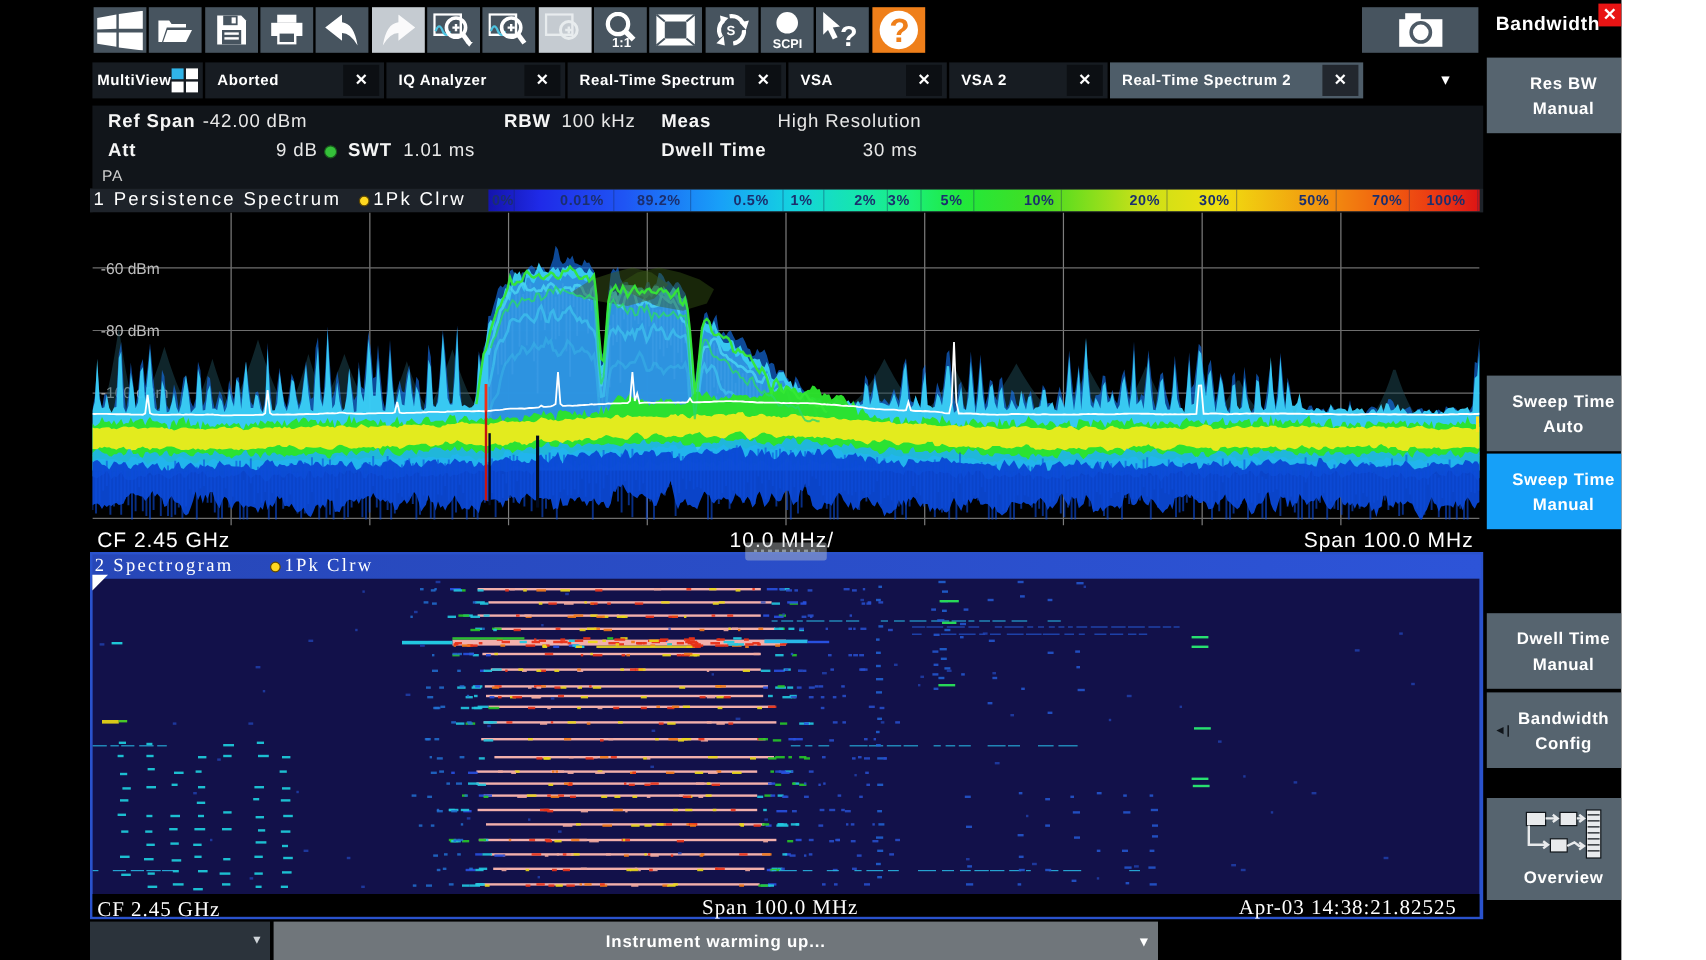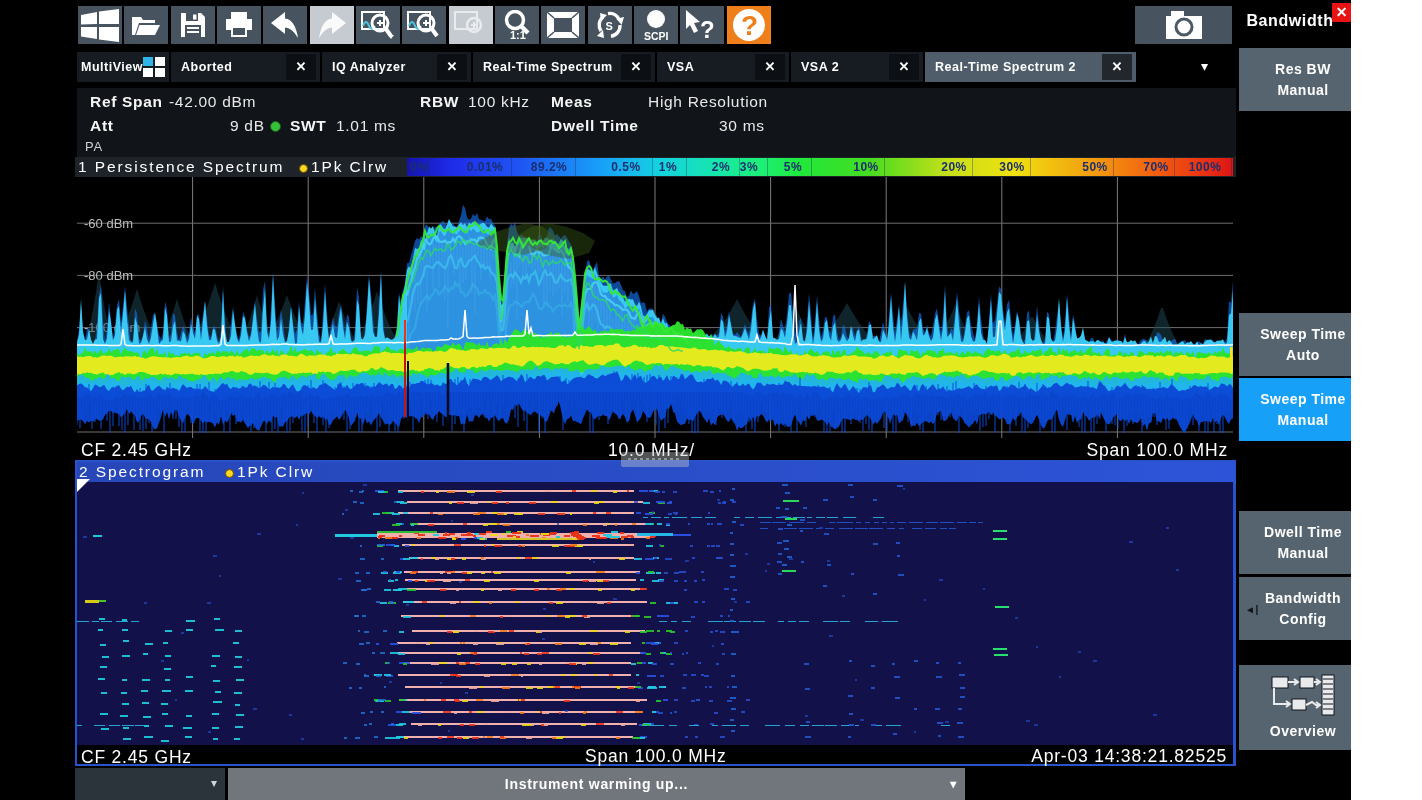--- a/index.html
+++ b/index.html
@@ -17,21 +17,21 @@
 .srow { position:absolute; white-space:nowrap; }
 #w1head { position:absolute; left:75px; top:157px; width:1161px; height:20px; background:#1e232a; }
 #w1head .title { position:absolute; left:3px; top:1px; font-size:15.5px; letter-spacing:1.9px; color:#fff; white-space:nowrap; }
 #grad1 { position:absolute; left:332px; top:1px; width:826px; height:18px;
  background:linear-gradient(90deg,#1414ac 0%,#1f2ae8 5.2%,#1f55f4 13.7%,#18a0f8 23.4%,#14d2e0 30.6%,#16e8a8 37.9%,#1cf078 42.7%,#20e93c 47.6%,#46dc20 56%,#c8e018 65.7%,#f0e010 73.6%,#f29a0f 83.3%,#f2600f 90.5%,#e82c14 97.2%,#dc1414 100%); }
 .ydot { display:inline-block; width:9px; height:9px; border-radius:50%; background:#ffd820; border:1px solid #604800; margin-right:3px; vertical-align:-1px; }
 .glab { position:absolute; top:2px; font-size:12px; font-weight:bold; letter-spacing:0.5px; color:#1b2f6e; white-space:nowrap; }
 .gtick { position:absolute; top:0; width:1px; height:18px; background:rgba(20,40,90,0.35); }
 #plot1 { position:absolute; left:77px; top:177px; width:1156px; height:261px; }
 #w1foot { position:absolute; left:77px; top:438px; width:1156px; height:22px; color:#fff; font-size:17.5px; letter-spacing:0.8px; }
-#w2 { position:absolute; left:75px; top:460px; width:1161px; height:306px; background:#2a52cc; }
+#w2 { position:absolute; left:75px; top:460px; width:1161px; height:306px; background:#2a52cc;font-family:Liberation Serif, serif; }
 #w2head { position:absolute; left:2px; top:2px; width:1157px; height:20px; background:linear-gradient(90deg,#2747b8,#2d54d8); }
 #w2head .title { position:absolute; left:2px; top:1px; font-size:15.5px; letter-spacing:1.9px; color:#fff; white-space:nowrap; }
 #grad2 { position:absolute; left:253px; top:1px; width:903px; height:19px;
  background:linear-gradient(90deg,#1a1a9c 0%,#2238ea 5.9%,#1e8cf4 15.4%,#1cc8e8 20.2%,#1ce8b4 26.1%,#22ea6a 32%,#28e038 43.9%,#7ed820 55.8%,#d8d818 65.2%,#f0c812 72.4%,#f29210 81.9%,#f05a10 90.2%,#e62a12 97.3%,#d81414 100%); }
 .glab2 { position:absolute; top:2px; font-size:12.5px; font-weight:bold; letter-spacing:0.5px; color:#0c2a52; white-space:nowrap; }
 #sgram { position:absolute; left:2px; top:22px; width:1156px; height:263px; }
 #w2foot { position:absolute; left:2px; top:285px; width:1156px; height:19px; background:#000; color:#fff; font-size:17.5px; letter-spacing:0.8px; }
 #statusbar { position:absolute; left:0; top:768px; width:1351px; height:32px; background:#000; }
 #sb-dd { position:absolute; left:75px; top:0; width:150px; height:32px; background:#2b333b; }
 #sb-msg { position:absolute; left:228px; top:0; width:737px; height:32px; background:#70767b; color:#fff; font-size:14px; letter-spacing:0.7px; font-weight:bold; text-align:center; line-height:32px; }
@@ -1335,21 +1335,21 @@
           <rect x="67" y="120" width="3" height="2" fill="#2245b8" fill-opacity="0.75"></rect>
           <rect x="480" y="41" width="2" height="2" fill="#2245b8" fill-opacity="0.75"></rect>
           <rect x="180" y="51" width="4" height="2" fill="#2245b8" fill-opacity="0.75"></rect>
           <rect x="575" y="29" width="2" height="2" fill="#2245b8" fill-opacity="0.75"></rect>
           <rect x="847" y="117" width="2" height="2" fill="#2245b8" fill-opacity="0.75"></rect>
         </svg>
       </div>
     <div id="w2foot">
       <span class="wfoot-l">CF 2.45 GHz</span>
       <span style="position:absolute;left:508px;top:1px">Span 100.0 MHz</span>
-      <span style="position:absolute;right:6px;top:1px">Apr-03 14:38:21.82525</span>
+      <span style="position:absolute;right:19px;top:1px">Apr-03 14:38:21.82525</span>
     </div>
   </div>
   <div style="position:absolute;left:621px;top:452px;width:68px;height:15px;background:rgba(195,200,205,0.42);border-radius:2px;z-index:30">
     <div style="position:absolute;left:7px;top:6px;width:54px;height:2px;background:repeating-linear-gradient(90deg,#8f989e 0 3px,transparent 3px 6px)"></div>
   </div>
   <div id="statusbar">
     <div id="sb-dd">
         <span style="position:absolute;right:8px;top:8px;color:#cfd4d8;font-size:12px">▾</span>
       </div>
     <div id="sb-msg">Instrument warming up...<span style="position:absolute;right:8px;top:0px;color:#fff;font-size:12px">▾</span></div>

